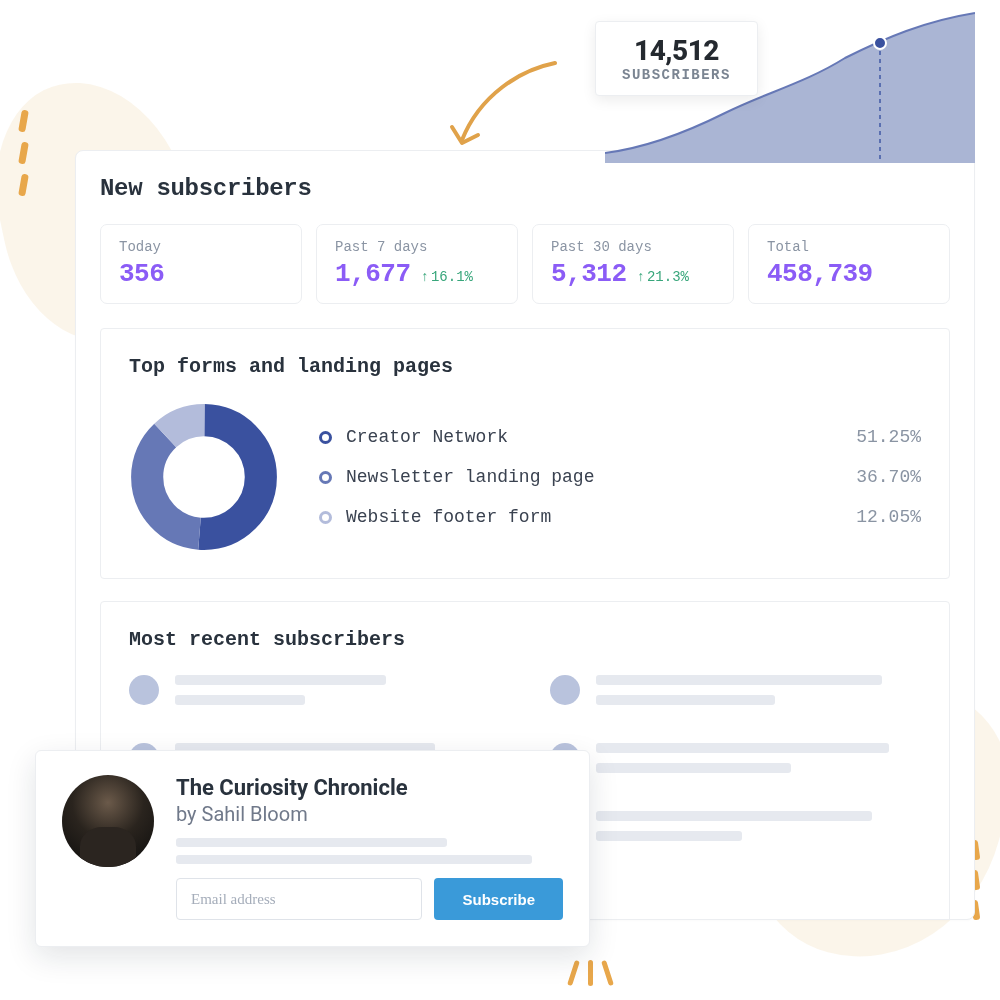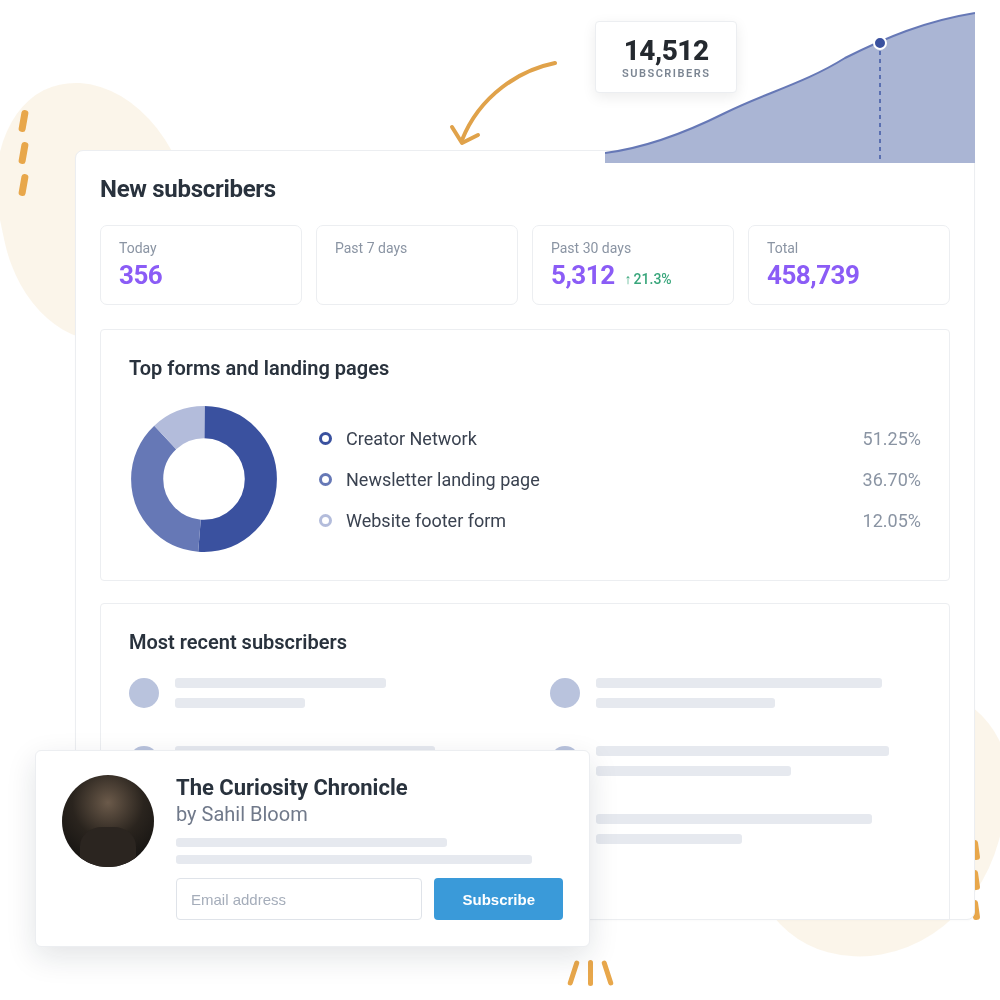--- a/index.html
+++ b/index.html
@@ -51,39 +51,40 @@
     left: 20px;
     background: #fff;
     border: 1px solid #eceef1;
     border-radius: 4px;
     box-shadow: 0 4px 14px rgba(0,0,0,0.08);
     padding: 12px 26px;
     text-align: center;
     z-index: 4;
   }
   .chart-tooltip .val { font-size: 28px; font-weight: 800; color: #24292f; letter-spacing: -0.5px;}
-  .chart-tooltip .lbl { font-size: 11px; letter-spacing: 1.5px; color: #7b8592; font-weight: 600;}
+  .chart-tooltip .lbl { font-size: 14px; letter-spacing: 1.5px; color: #7b8592; font-weight: 600; font-family: Liberation Mono, monospace;}
 
   
   .arrow-svg { position: absolute; top: 55px; left: 440px; z-index: 2; }
 
   
   .main-card {
     position: absolute;
     top: 150px;
     left: 75px;
     right: 25px;
     background: #ffffff;
     border: 1px solid #eceef1;
     border-radius: 8px;
     padding: 24px;
     z-index: 2;
     box-shadow: 0 1px 2px rgba(0,0,0,0.02);
     height: 770px;
     overflow: hidden;
+    font-family: Liberation Mono, monospace;
   }
   .main-card h1 {
     font-size: 24px;
     font-weight: 700;
     color: #29323d;
     letter-spacing: -0.3px;
     margin-bottom: 22px;
   }
 
   .stats-row { display: flex; gap: 14px; margin-bottom: 24px; }
@@ -167,21 +168,21 @@
     background: #2b2520;
     border-radius: 40% 40% 20% 20%;
   }
   .signup-body { flex: 1; }
   .signup-title { font-size: 22px; font-weight: 700; color: #29323d; }
   .signup-byline { font-size: 20px; color: #70798a; margin-top: 2px; margin-bottom: 12px;}
   .signup-skel { height: 9px; background: #e6e9ef; border-radius: 3px; margin-bottom: 8px; }
   .signup-form { display: flex; gap: 12px; margin-top: 14px; }
   .signup-input {
     flex: 1; height: 42px; border: 1px solid #dfe3e9; border-radius: 4px;
-    padding: 0 14px; font-size: 15px; color: #333;
+    padding: 0 14px; font-size: 15px; color: #333; font-family: Liberation Serif, serif;
   }
   .signup-input::placeholder { color: #a5adba; }
   .signup-btn {
     height: 42px; padding: 0 28px; background: #3a9ad9; color: #fff;
     border: none; border-radius: 4px; font-size: 15px; font-weight: 600; cursor: pointer;
   }
 </style>
 </head>
 <body>
 
@@ -229,20 +230,24 @@
 
   <div class="stats-row">
     <div class="stat-card">
       <div class="label">Today</div>
       <div class="value-row">
         <div class="value">356</div>
       </div>
     </div>
     <div class="stat-card">
       <div class="label">Past 7 days</div>
+      <div class="value-row">
+        <div class="value">1,677</div>
+        <div class="delta"><span class="arrow">↑</span><span>16.1%</span></div>
+      </div>
     </div>
     <div class="stat-card">
       <div class="label">Past 30 days</div>
       <div class="value-row">
         <div class="value">5,312</div>
         <div class="delta"><span class="arrow">↑</span><span>21.3%</span></div>
       </div>
     </div>
     <div class="stat-card">
       <div class="label">Total</div>

